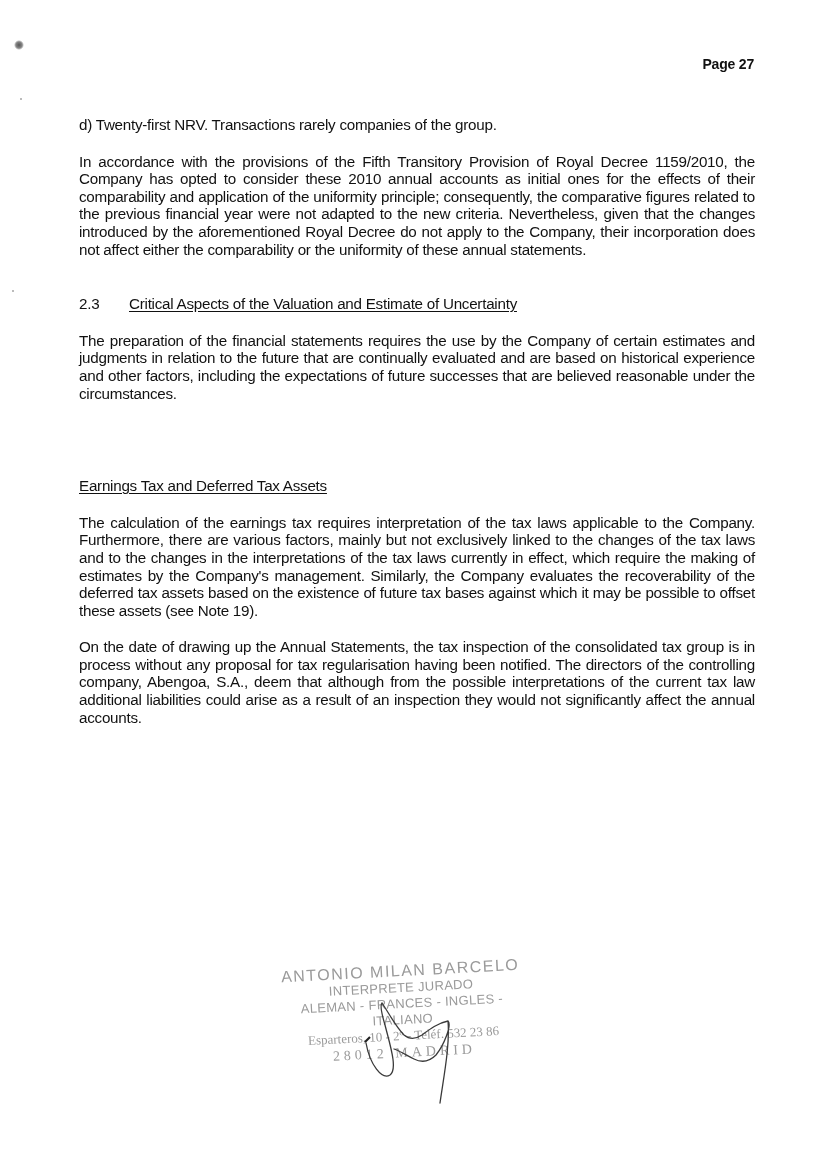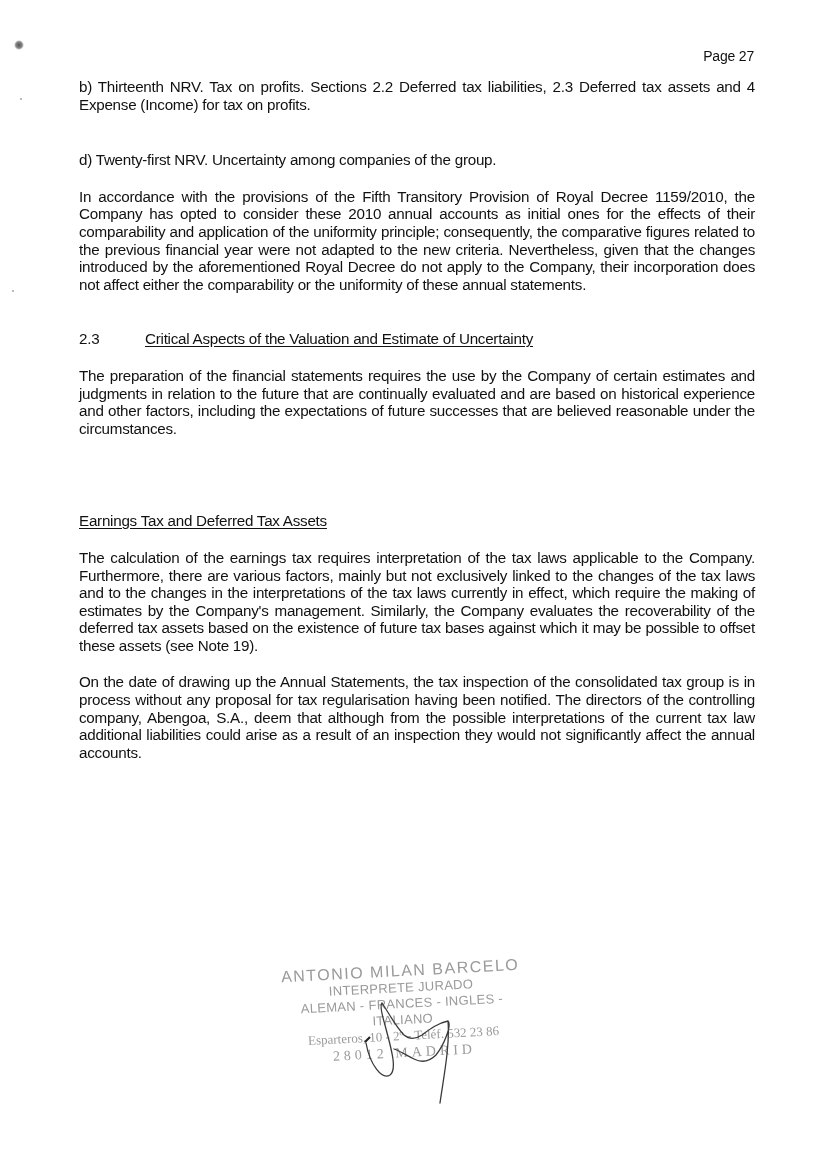--- a/index.html
+++ b/index.html
@@ -30,43 +30,43 @@
       background: radial-gradient(circle, #555 0%, #888 45%, transparent 70%);
     }
     .margin-dot {
       position: absolute;
       width: 2px; height: 2px;
       background: #bbb;
     }
     .page-number {
       position: absolute;
       right: 76px;
-      top: 48px;
+      top: 56px;
       font-size: 14px;
       letter-spacing: -0.2px;
+      font-weight: bold;
     }
     .content {
       position: absolute;
       left: 79px;
       top: 78px;
       width: 676px;
       font-size: 15.2px;
       line-height: 17.6px;
       letter-spacing: -0.25px;
     }
     .content p {
       margin: 0;
       text-align: justify;
     }
     .gap-s { height: 19px; }
     .gap-l { height: 37px; }
     .section-heading {
       display: flex;
       align-items: flex-start;
-      gap: 16px;
     }
     .section-num {
       width: 50px;
     }
     .underlined {
       text-decoration: underline;
       text-underline-offset: 2px;
     }
     .stamp {
       position: absolute;
@@ -114,24 +114,23 @@
 <div class="page">
 
   <div class="corner-mark"></div>
   <div class="margin-dot" style="left:20px;top:98px;"></div>
   <div class="margin-dot" style="left:12px;top:290px;"></div>
 
   <div class="page-number">Page 27</div>
 
   <div class="content">
 
-    <p>b) Thirteenth NRV. Tax on profits. Sections 2.2 Deferred tax liabilities, 2.3 Deferred tax assets and 4 Expense (Income) for tax on profits.</p>
     <div class="gap-s"></div>
     <div class="gap-s"></div>
-    <p>d) Twenty-first NRV. Uncertainty among companies of the group.</p>
+    <p>d) Twenty-first NRV. Transactions rarely companies of the group.</p>
     <div class="gap-s"></div>
 
     <p>In accordance with the provisions of the Fifth Transitory Provision of Royal Decree 1159/2010, the Company has opted to consider these 2010 annual accounts as initial ones for the effects of their comparability and application of the uniformity principle; consequently, the comparative figures related to the previous financial year were not adapted to the new criteria. Nevertheless, given that the changes introduced by the aforementioned Royal Decree do not apply to the Company, their incorporation does not affect either the comparability or the uniformity of these annual statements.</p>
     <div class="gap-l"></div>
 
     <div class="section-heading">
       <span class="section-num">2.3</span>
       <span class="underlined">Critical Aspects of the Valuation and Estimate of Uncertainty</span>
     </div>
     <div class="gap-s"></div>

